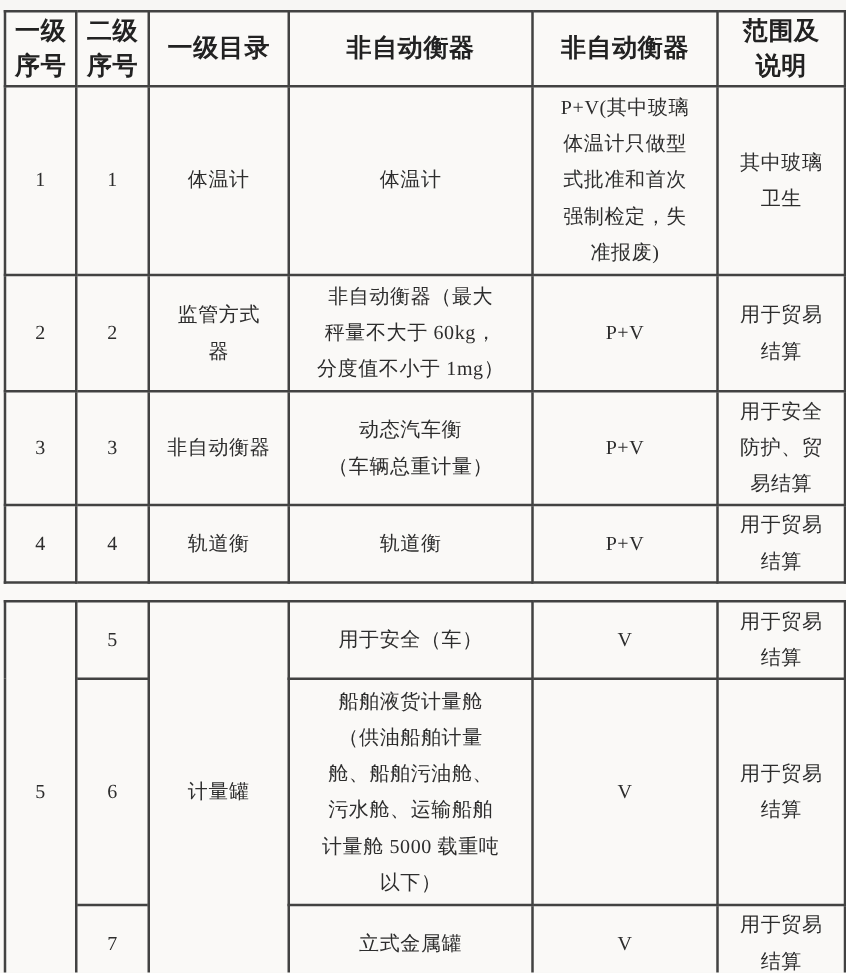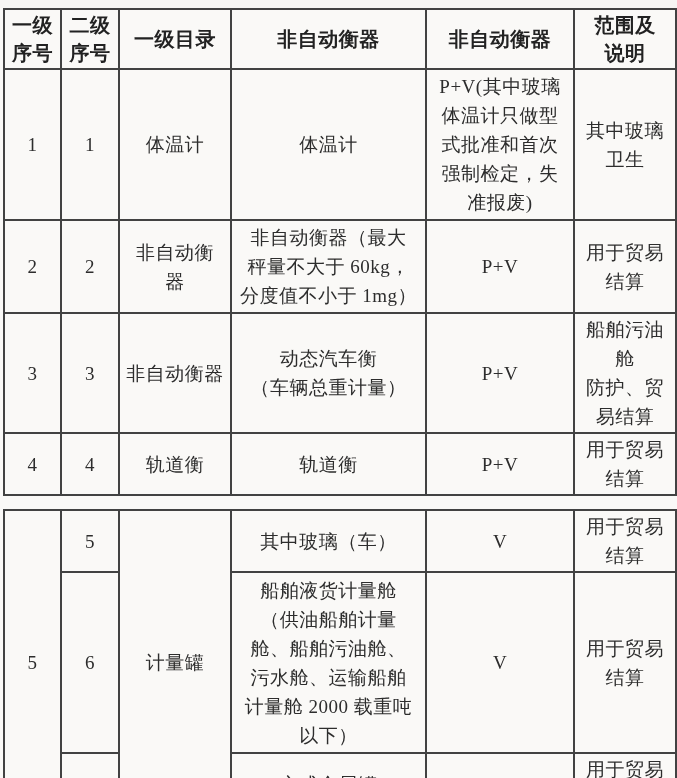--- a/index.html
+++ b/index.html
@@ -26,21 +26,21 @@
     margin-left: 3px;
     width: 672px;
   }
   table.grid.t1 { margin-top: 8px; }
   table.grid.t2 { margin-top: 13px; }
   .grid th, .grid td {
     border: 2px solid #424242;
     text-align: center;
     vertical-align: middle;
     padding: 1px 2px;
-    font-size: 19px;
+    font-size: 16px;
     line-height: 29px;
     white-space: pre-line;
     overflow: hidden;
     letter-spacing: 0.5px;
   }
   .grid th {
     font-weight: bold;
     color: #222222;
     font-size: 20px;
     line-height: 28px;
@@ -97,37 +97,37 @@
 体温计只做型
 式批准和首次
 强制检定，失
 准报废)</td>
         <td>其中玻璃
 卫生</td>
       </tr>
       <tr class="r2">
         <td>2</td>
         <td>2</td>
-        <td>非自动衡
+        <td>监管方式
 器</td>
         <td>非自动衡器（最大
 秤量不大于 60kg，
 分度值不小于 1mg）</td>
         <td>P+V</td>
         <td>用于贸易
 结算</td>
       </tr>
       <tr class="r3">
         <td>3</td>
         <td>3</td>
         <td>非自动衡器</td>
         <td>动态汽车衡
 （车辆总重计量）</td>
         <td>P+V</td>
-        <td>船舶污油舱
+        <td>用于安全
 防护、贸
 易结算</td>
       </tr>
       <tr class="r4">
         <td>4</td>
         <td>4</td>
         <td>轨道衡</td>
         <td>轨道衡</td>
         <td>P+V</td>
         <td>用于贸易
@@ -143,32 +143,32 @@
         <col class="c2">
         <col class="c3">
         <col class="c4">
         <col class="c5">
     </colgroup>
     <tbody>
       <tr class="s1">
         <td rowspan="3">5</td>
         <td>5</td>
         <td rowspan="3">计量罐</td>
-        <td>其中玻璃（车）</td>
+        <td>用于安全（车）</td>
         <td>V</td>
         <td>用于贸易
 结算</td>
       </tr>
       <tr class="s2">
         <td>6</td>
         <td>船舶液货计量舱
 （供油船舶计量
 舱、船舶污油舱、
 污水舱、运输船舶
-计量舱 2000 载重吨
+计量舱 5000 载重吨
 以下）</td>
         <td>V</td>
         <td>用于贸易
 结算</td>
       </tr>
       <tr class="s3">
         <td>7</td>
         <td>立式金属罐</td>
         <td>V</td>
         <td>用于贸易

